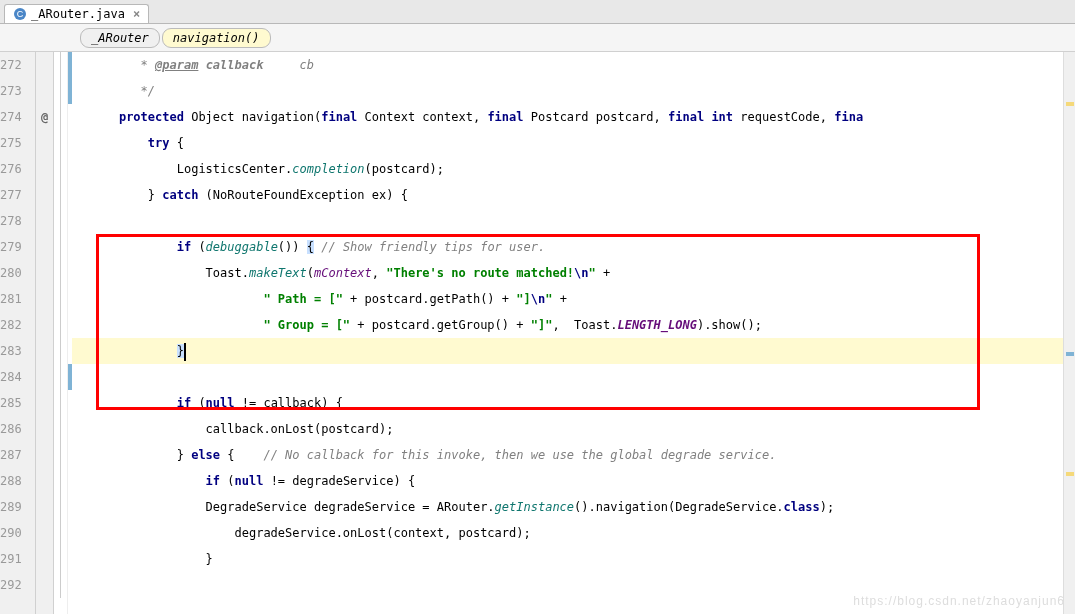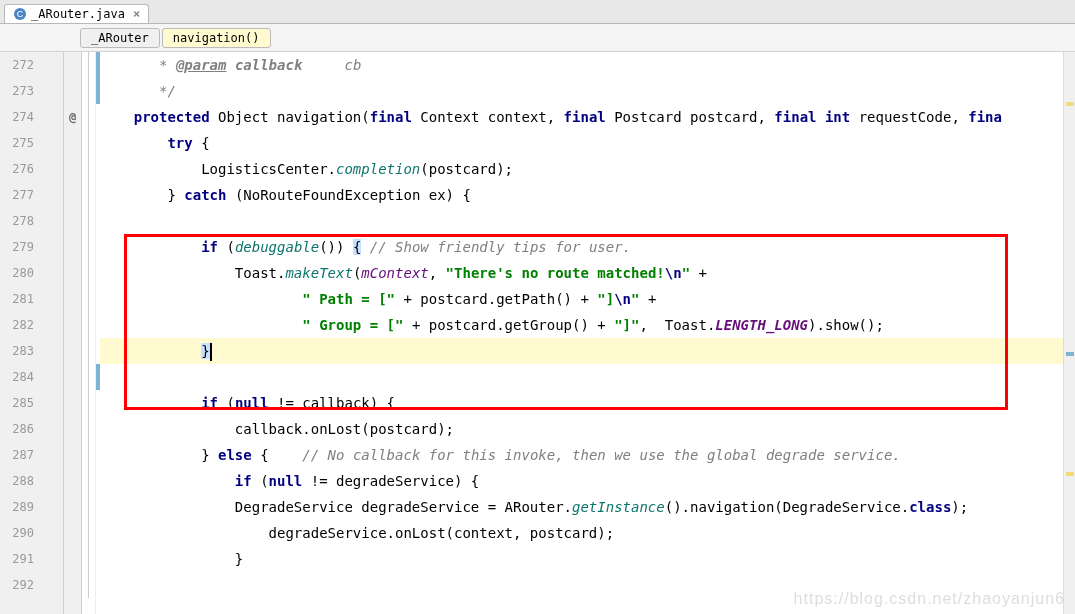--- a/index.html
+++ b/index.html
@@ -46,56 +46,57 @@
       height: 28px;
       display: flex;
       align-items: center;
       padding-left: 80px;
       gap: 2px;
     }
     .crumb {
       background: #f0f0f0;
       border: 1px solid #bbb;
       padding: 2px 10px;
-      border-radius: 3px;
+      border-radius: 9px;
       font-size: 12px;
+      font-style: italic;
     }
     .crumb.active { background: #fffad0; }
     .editor-area {
       display: flex;
       height: calc(100% - 52px);
       background: #fff;
       position: relative;
     }
     .gutter {
       background: #f0f0f0;
       border-right: 1px solid #d0d0d0;
       text-align: right;
       color: #999;
       font-size: 12px;
       padding-right: 29px;
-      width: 64px;
+      width: 36px;
       user-select: none;
     }
     .gutter .ln { height: 26px; line-height: 26px; }
     .icon-col {
       width: 18px;
       background: #f0f0f0;
       border-right: 1px solid #d0d0d0;
     }
     .icon-col .ic { height: 26px; line-height: 26px; text-align: center; color: #666; font-size: 12px;}
     .fold-col { width: 14px; background: #fff; border-right: 1px solid #eee;}
     .fold-col .fc { height: 26px; position: relative;}
     .fold-col .vline { position: absolute; left: 6px; top: 0; bottom: 0; width: 1px; background: #ccc;}
     .code {
       flex: 1;
       padding-left: 4px;
       position: relative;
     }
-    .line { height: 26px; line-height: 26px; white-space: pre; font-size: 14px; color: #000; }
+    .line { height: 26px; line-height: 26px; white-space: pre; font-size: 12px; color: #000; padding-left: 18px; }
     .line.hl { background: #fffad0; }
     .kw { color: #000080; font-weight: bold; }
     .static-it { color: #0f766e; font-style: italic; }
     .str { color: #008000; font-weight: bold; }
     .esc { color: #000080; font-weight: bold; }
     .cmt { color: #808080; font-style: italic; }
     .doc-tag { color: #808080; font-style: italic; font-weight: bold; text-decoration: underline; }
     .field { color: #660E7A; font-style: italic; }
     .const { color: #660E7A; font-weight: bold; font-style: italic; }
     .brace-match { background: #c8e0ff; }
@@ -123,21 +124,21 @@
       border-left: 1px solid #ddd;
     }
     .scroll-track .mark {
       position: absolute; left: 2px; width: 8px; height: 4px;
     }
     .watermark {
       position: absolute;
       right: 10px;
       bottom: 6px;
       color: #ddd;
-      font-size: 16px;
+      font-size: 12px;
       font-family: sans-serif;
       letter-spacing: 1px;
       pointer-events: none;
     }
   </style>
 </head>
 <body>
 
 <div class="tab-bar">
   <div class="tab">

